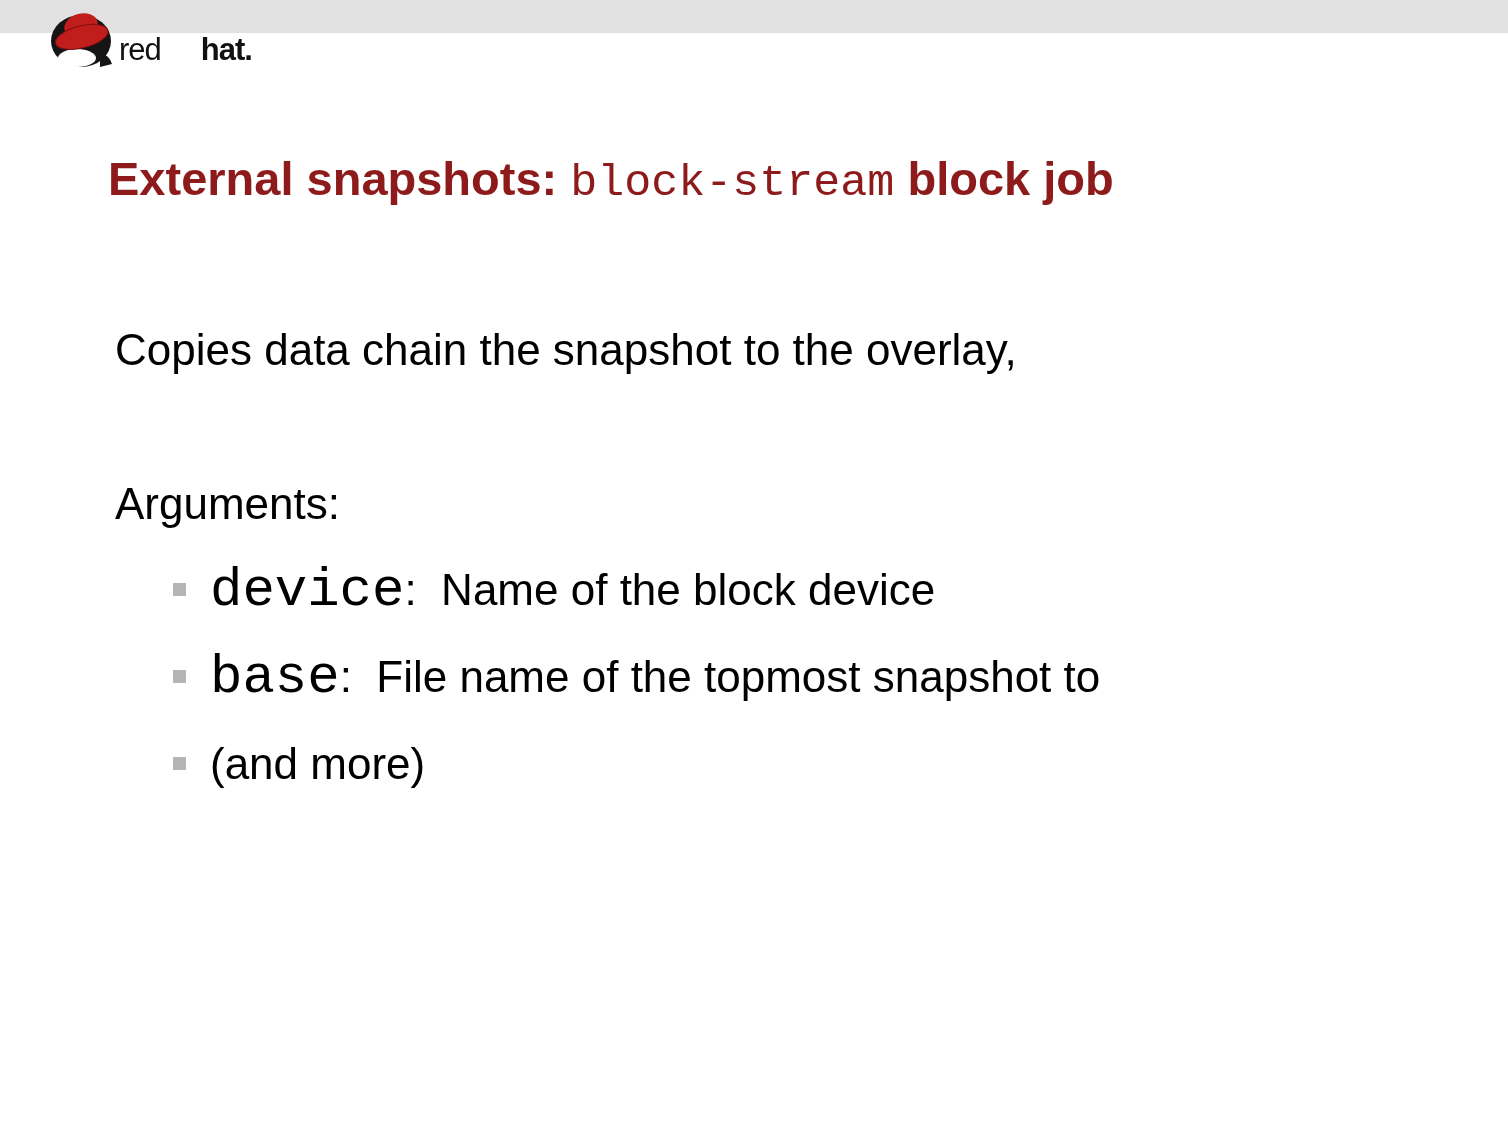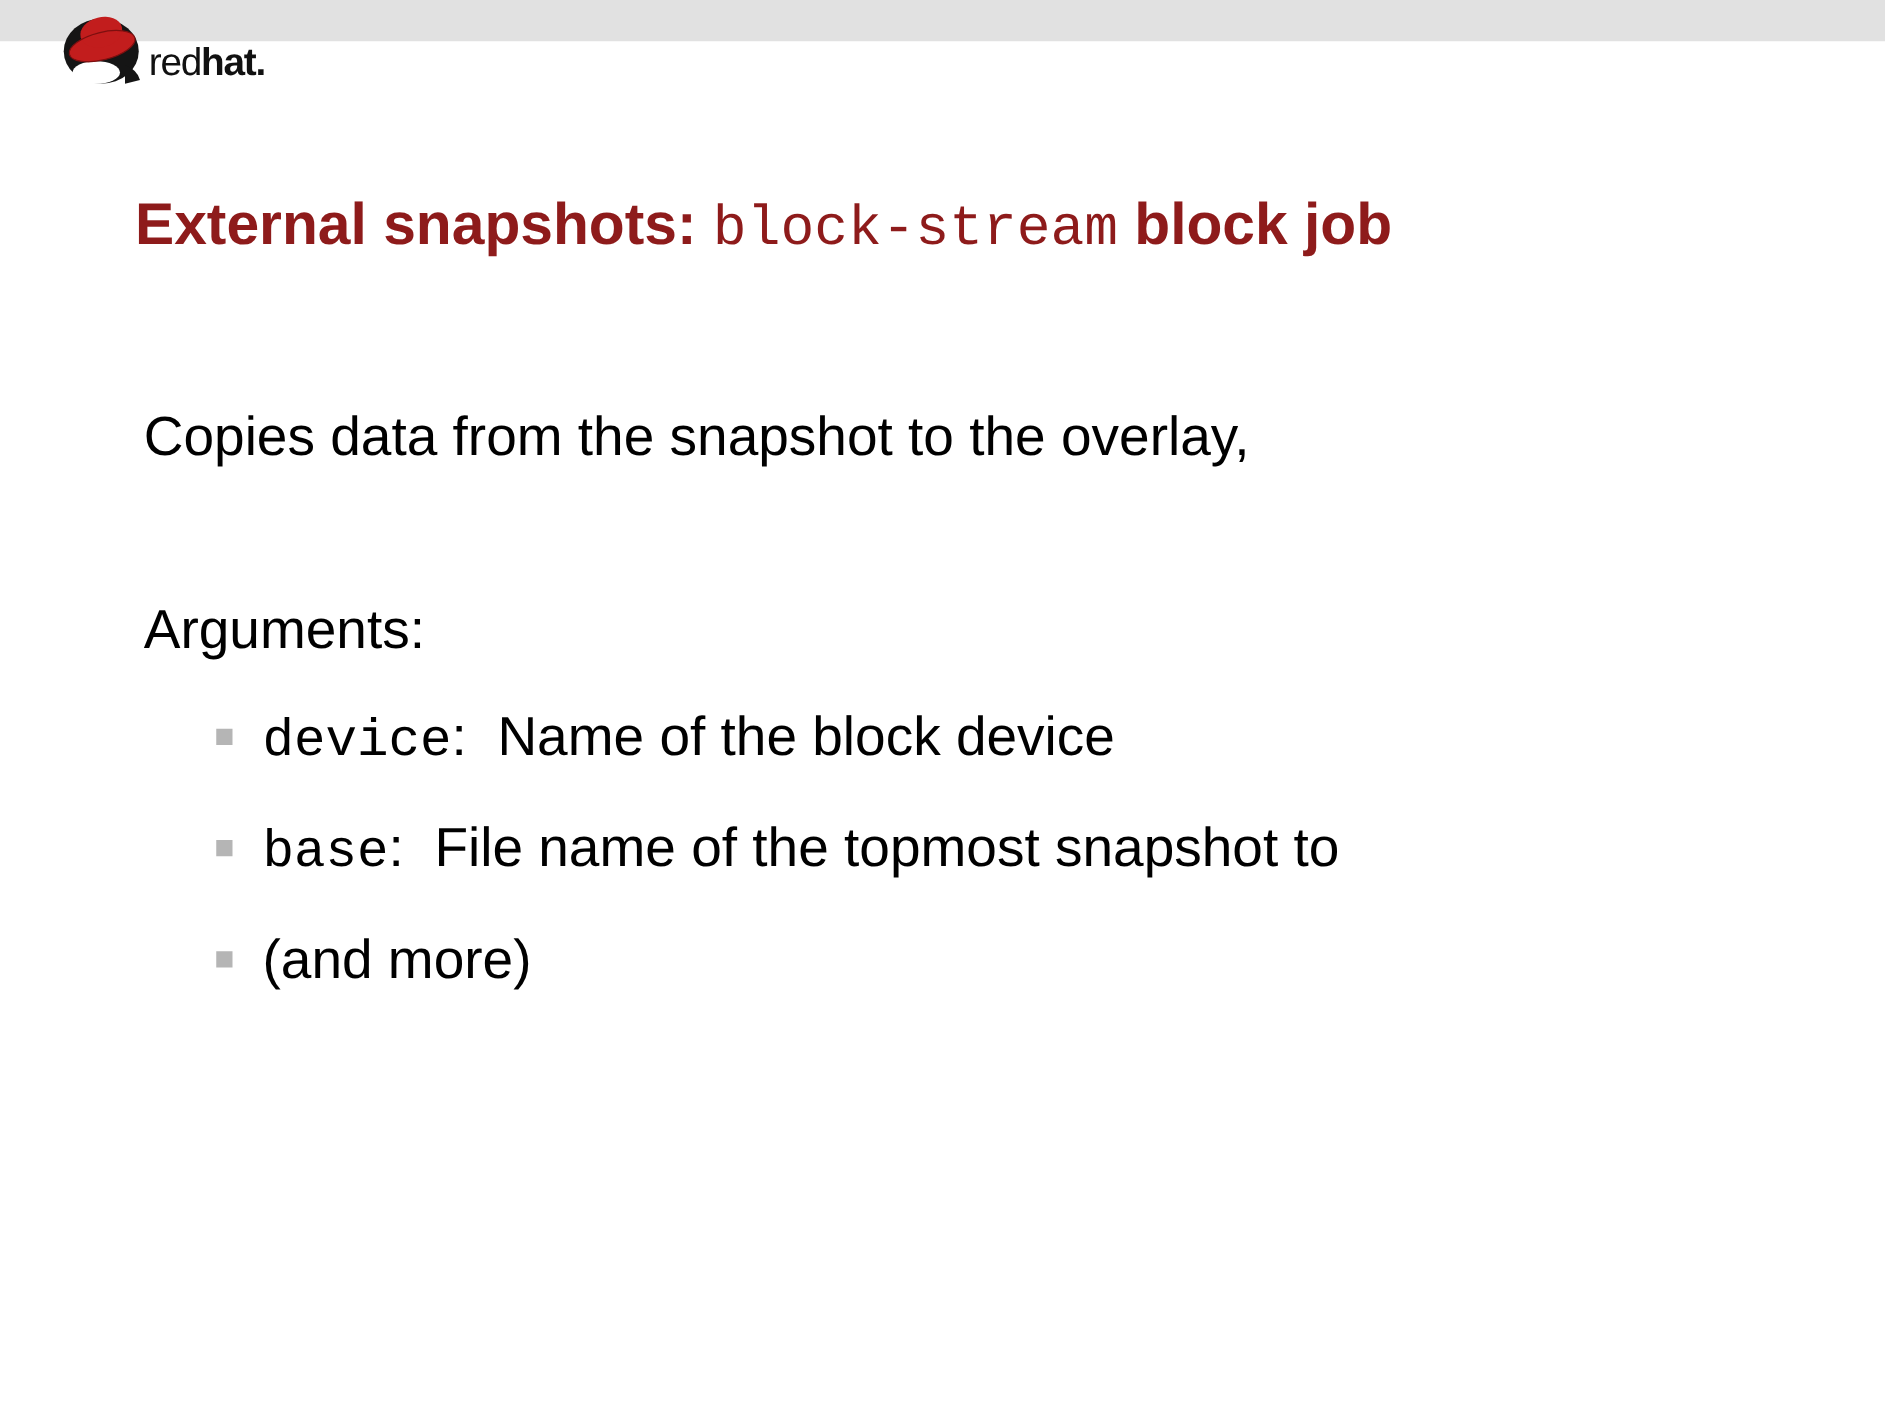--- a/index.html
+++ b/index.html
@@ -41,21 +41,21 @@
   .logo-text {
     font-size: 31px;
     color: #111111;
     letter-spacing: -1px;
     line-height: 1;
     padding-bottom: 3px;
     margin-left: 5px;
     white-space: pre;
   }
   .logo-text .lt-bold { font-weight: 400; }
-  .logo-text .lt-reg  { font-weight: 700; }
+  .logo-text .lt-reg  { font-weight: 700; padding-left: 40px; }
 
   
   .slide-title {
     position: absolute;
     left: 108px;
     top: 116px;
     font-size: 47px;
     line-height: 64px;
     font-weight: 700;
     color: #8e1b1b;
@@ -99,21 +99,21 @@
   .bullet-square {
     position: absolute;
     left: 58px;
     top: 31px;
     width: 13px;
     height: 13px;
     background: #b5b5b5;
   }
   ul.bullets .code {
     font-family: "Liberation Mono", "DejaVu Sans Mono", monospace;
-    font-size: 42px;
+    font-size: 54px;
     white-space: pre;
   }
   ul.bullets .btext {
     white-space: pre-wrap;
   }
 </style>
 </head>
 <body>
 
 <div class="topbar"></div>
@@ -130,21 +130,21 @@
     </g>
   </svg>
   <div class="logo-text"><span class="lt-bold">red</span><span class="lt-reg">hat.</span></div>
 </div>
 
 <h1 class="slide-title"><span>External snapshots: </span><span class="code">block-stream</span><span> block job</span></h1>
 
 <div class="content">
 
   <div class="para">
-    <div class="para-line">Copies data from the snapshot to the overlay,</div>
+    <div class="para-line">Copies data chain the snapshot to the overlay,</div>
   </div>
 
   <div class="arguments">Arguments:</div>
 
   <ul class="bullets">
     <li>
       <span class="bullet-square"></span>
       <span class="code">device</span><span class="btext">:  Name of the block device</span>
       <div class="btext"></div>
     </li>

